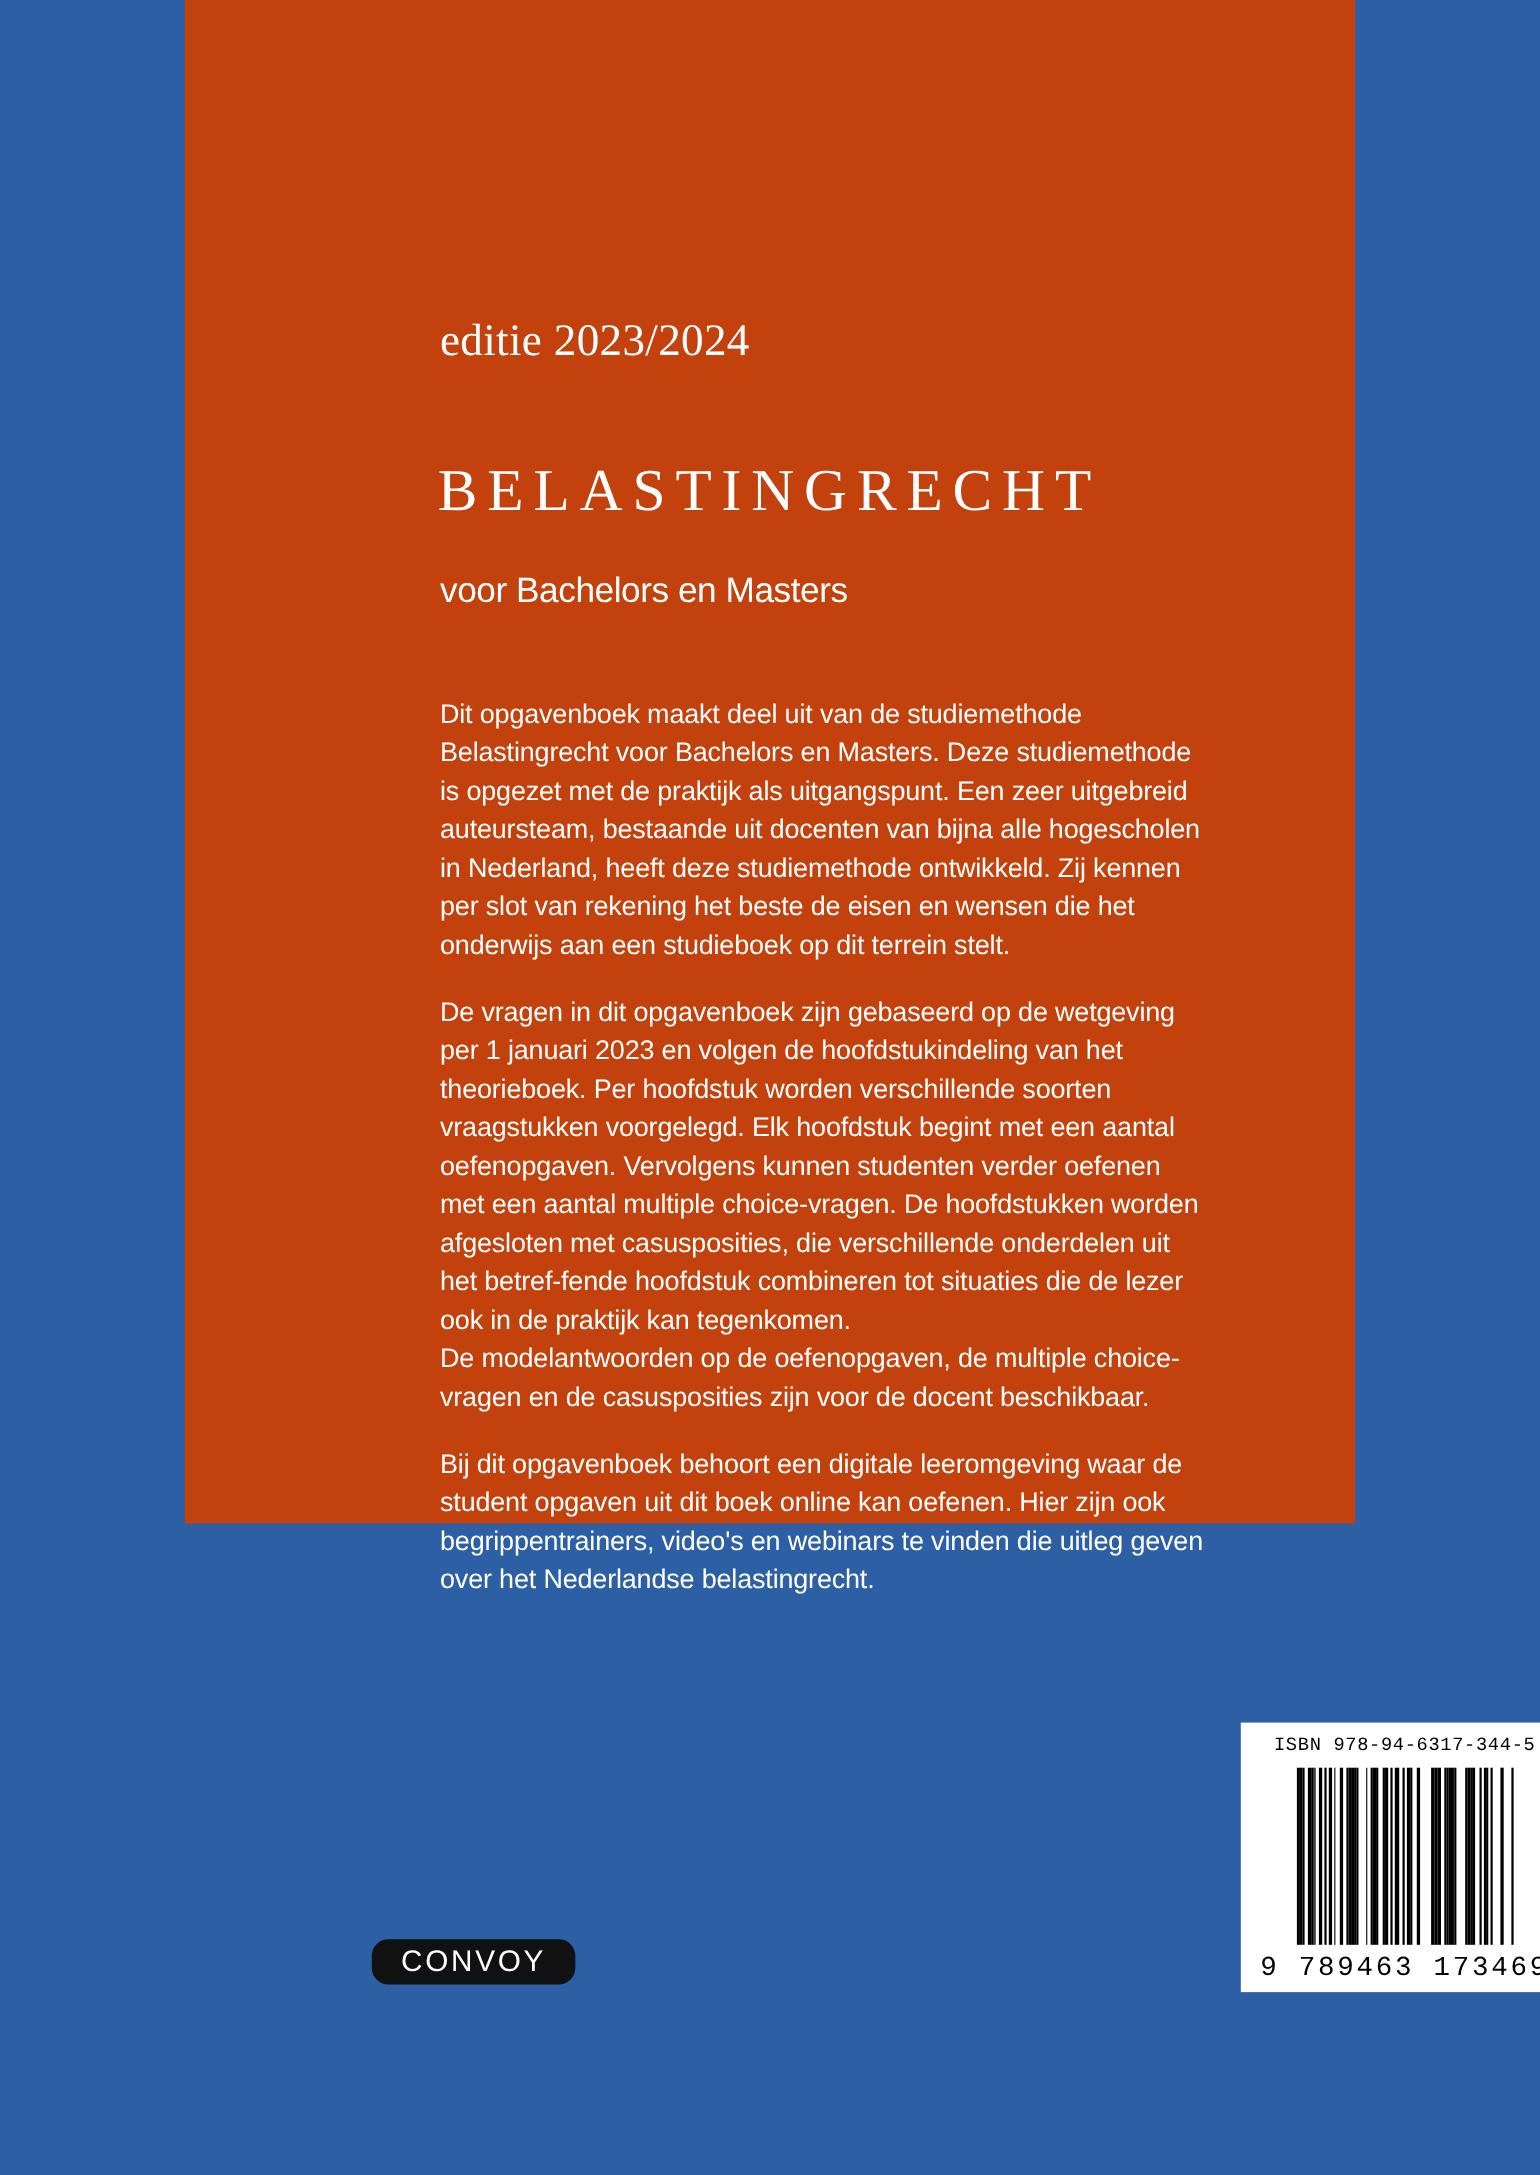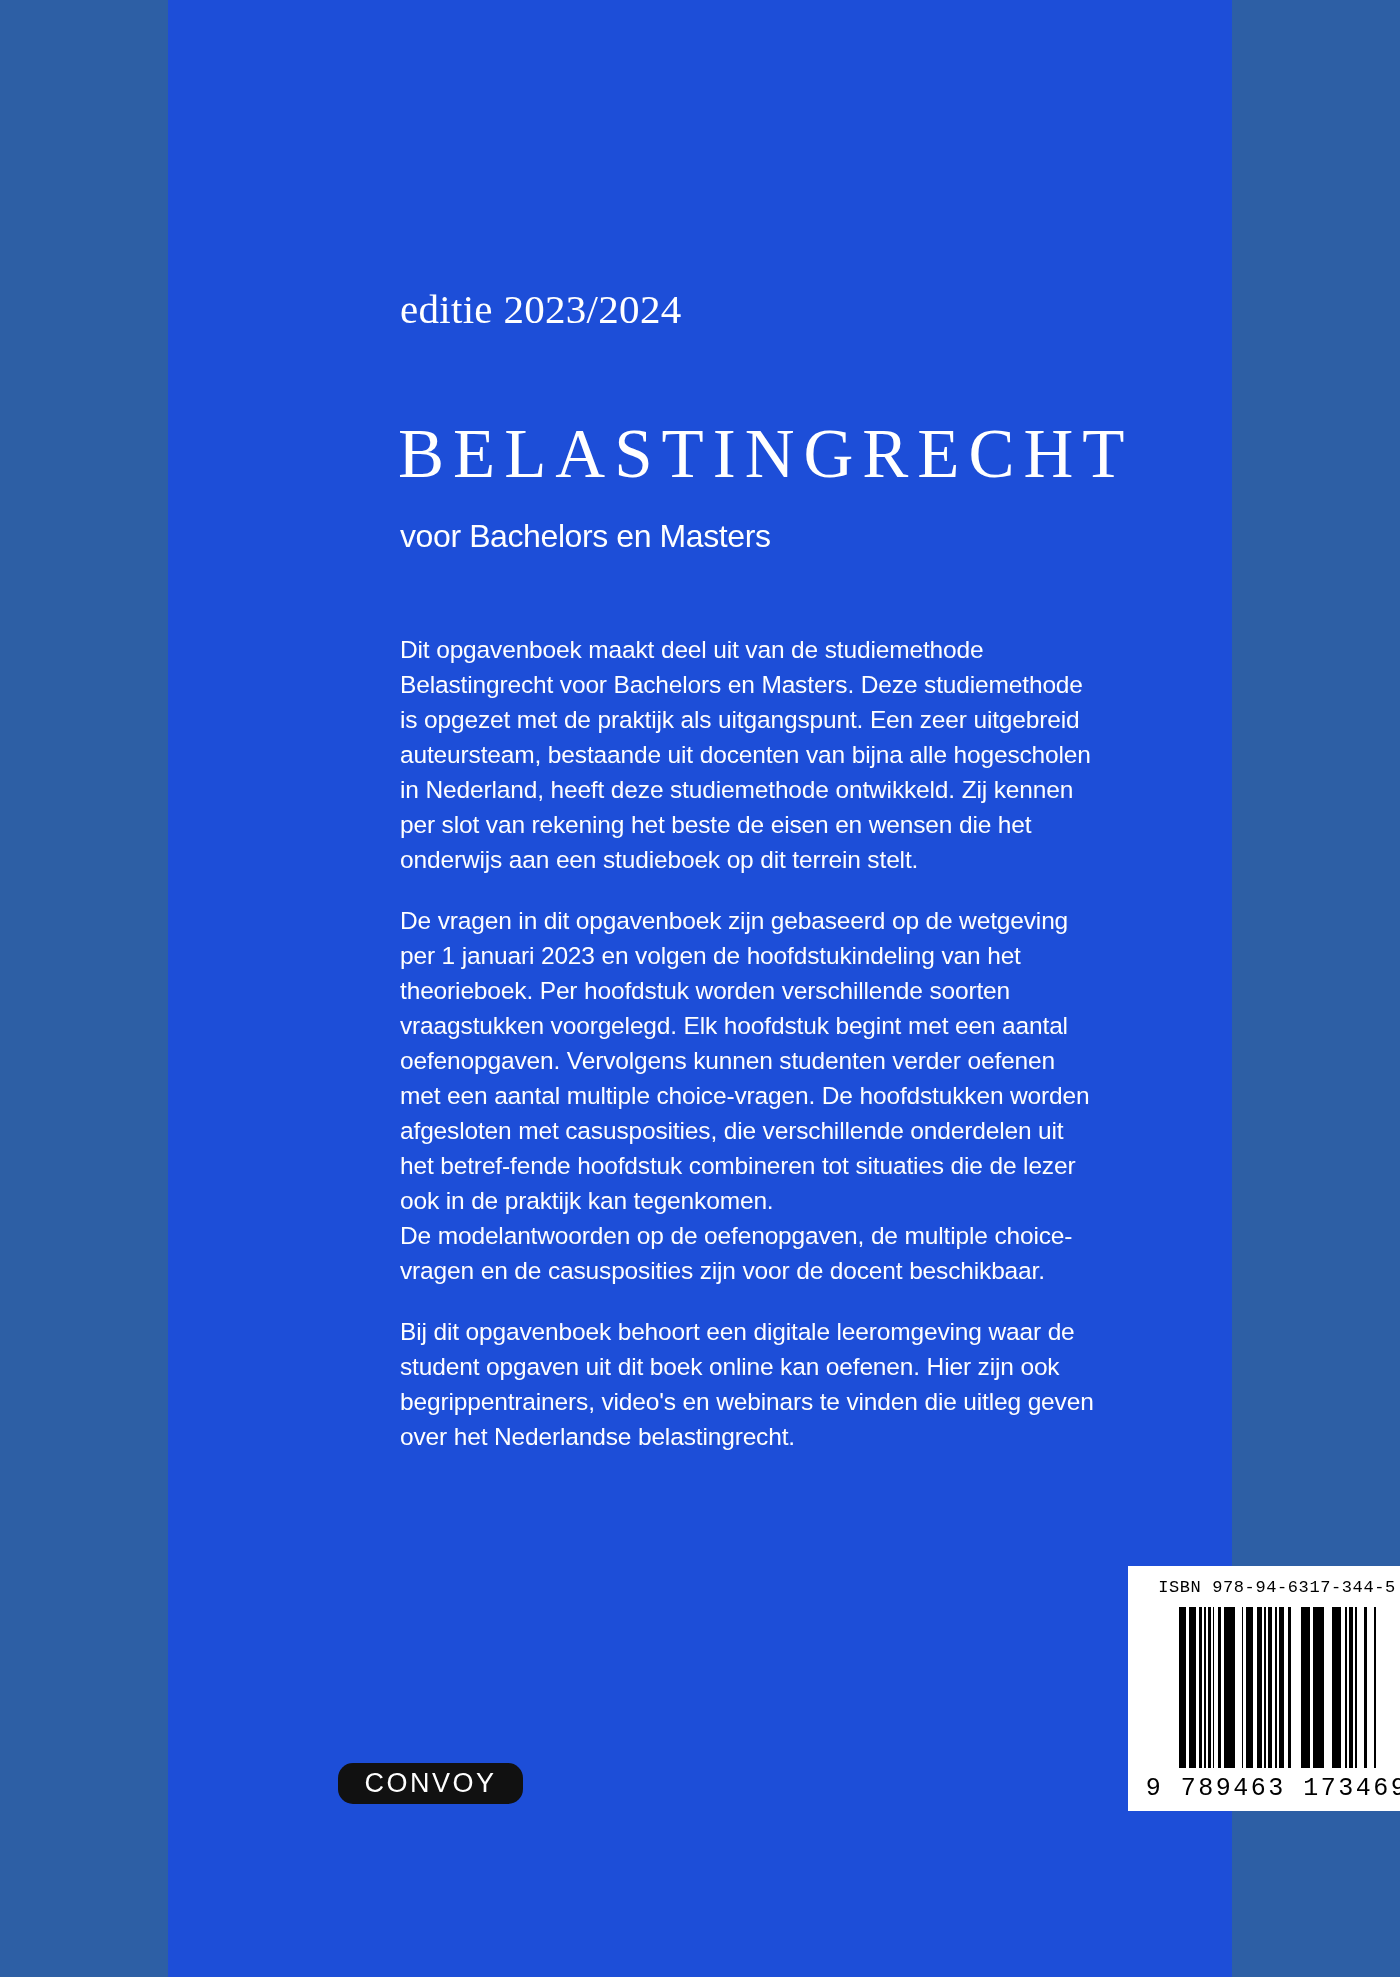--- a/index.html
+++ b/index.html
@@ -12,38 +12,38 @@
     background: #2d5fa5;
     font-family: "Liberation Sans", sans-serif;
     overflow: hidden;
     position: relative;
   }
   .page {
     position: absolute;
     left: 168px;
     top: 0;
     width: 1064px;
-    height: 1977px;
-    background: #1d4ed8;
+    height: 1385px;
+    background: #c2410c;
   }
   .edition {
     position: absolute;
     left: 232px;
     top: 285px;
     font-family: "Liberation Serif", serif;
     font-size: 41px;
     color: #ffffff;
     letter-spacing: 0.3px;
   }
   .main-title {
     position: absolute;
     left: 230px;
     top: 415px;
     font-family: "Liberation Serif", serif;
-    font-size: 69px;
+    font-size: 54px;
     color: #ffffff;
     letter-spacing: 9px;
     white-space: nowrap;
   }
   .sub-title {
     position: absolute;
     left: 232px;
     top: 518px;
     font-family: "Liberation Sans", sans-serif;
     font-size: 32px;

